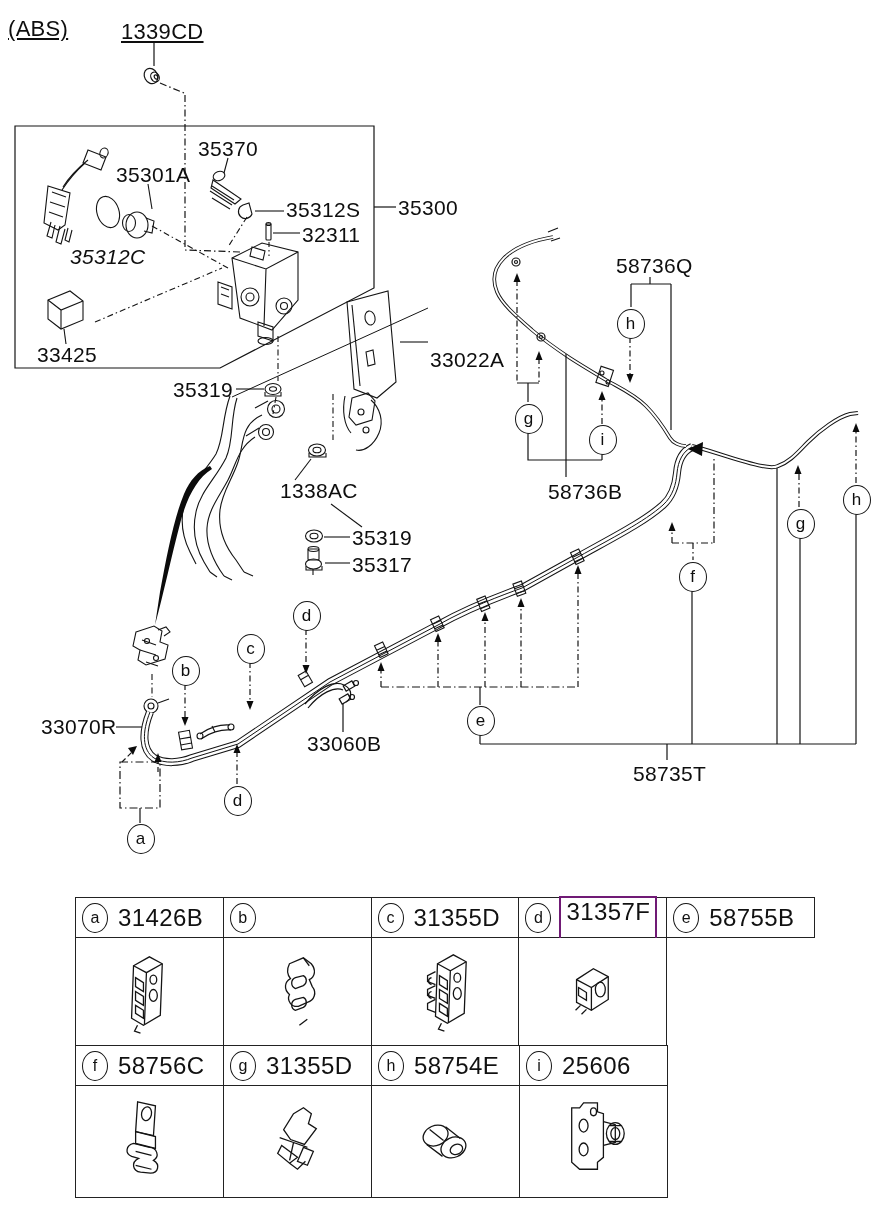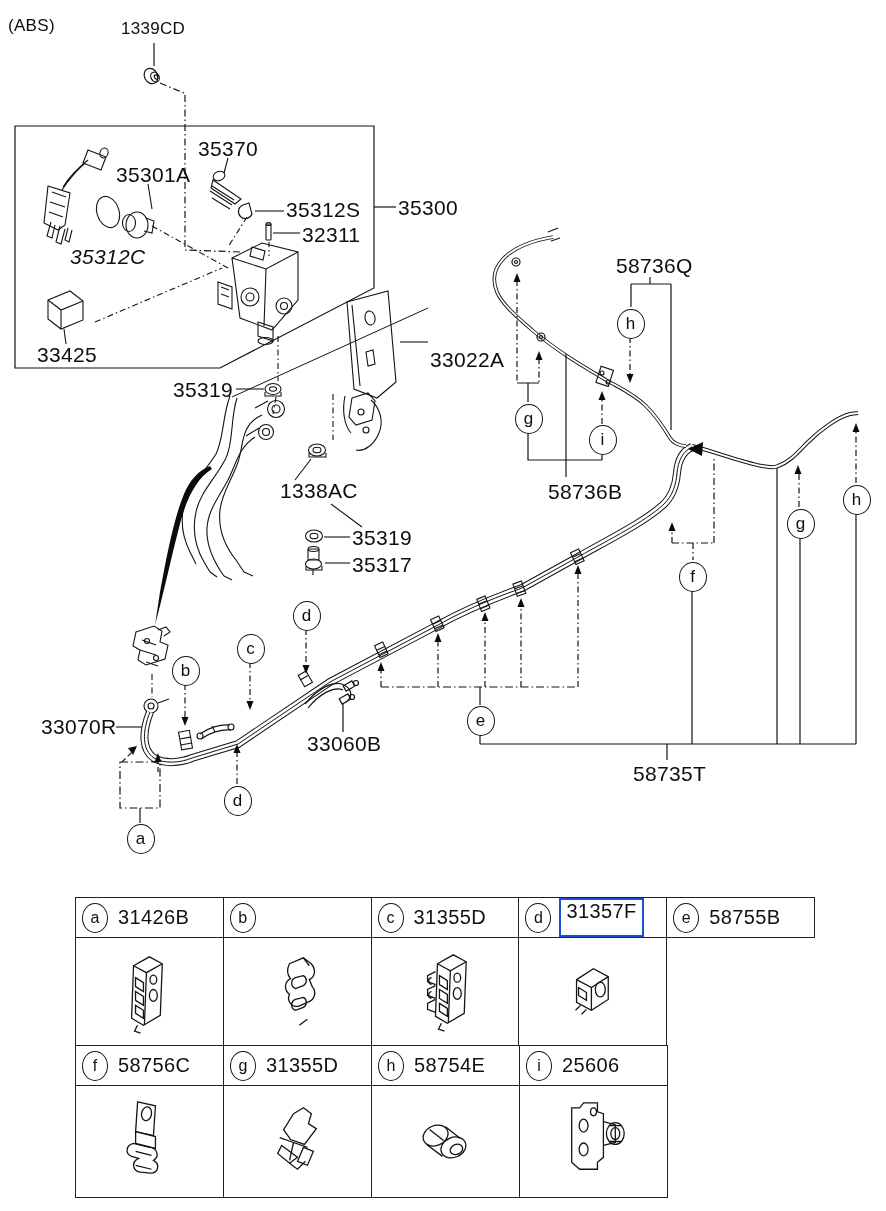--- a/index.html
+++ b/index.html
@@ -1,30 +1,30 @@
 <!DOCTYPE html>
 <html><head>
 <meta charset="utf-8">
 <style>
   html,body{margin:0;padding:0;background:#fff;}
   .stage{position:relative;width:886px;height:1211px;background:#ffffff;overflow:hidden;
          font-family:"Liberation Sans", sans-serif;color:#111;}
   svg{position:absolute;left:0;top:0;}
   .plabel{position:absolute;font-size:21px;letter-spacing:.3px;white-space:nowrap;color:#0e0e0e;}
-  .plabel.big{font-size:17px;}
+  .plabel.big{font-size:22px;text-decoration:underline;}
   .callout{position:absolute;width:26px;height:28px;border:1.5px solid #151515;border-radius:50%;
            background:#fff;display:flex;align-items:center;justify-content:center;
            font-size:17px;line-height:1;color:#0e0e0e;z-index:5;}
   .ptable{position:absolute;display:grid;border-left:1px solid #222;border-top:1px solid #222;z-index:6;background:#fff;}
   .ptable .cell{border-right:1px solid #222;border-bottom:1px solid #222;position:relative;background:#fff;}
   .hcell{display:flex;align-items:center;gap:10px;padding-left:6px;}
   .hletter{flex:0 0 auto;width:24px;height:28px;border:1.4px solid #151515;border-radius:50%;
            display:flex;align-items:center;justify-content:center;font-size:16px;}
-  .hpart{font-size:20px;letter-spacing:.4px;}
-  .redbox{border:2px solid #1d4ed8;padding:0 5px 12px 5px;margin-left:-2px;}
+  .hpart{font-size:24px;letter-spacing:.4px;}
+  .redbox{border:2px solid #701a75;padding:0 5px 12px 5px;margin-left:-2px;}
   .icell svg{position:static;width:100%;height:100%;display:block;}
   .inlabel{position:absolute;font-size:19px;letter-spacing:.3px;color:#0e0e0e;z-index:2;}
 </style>
 </head>
 <body>
 
 <div class="stage">
 
   <svg width="886" height="1211" viewBox="0 0 886 1211">
     <defs></defs>

